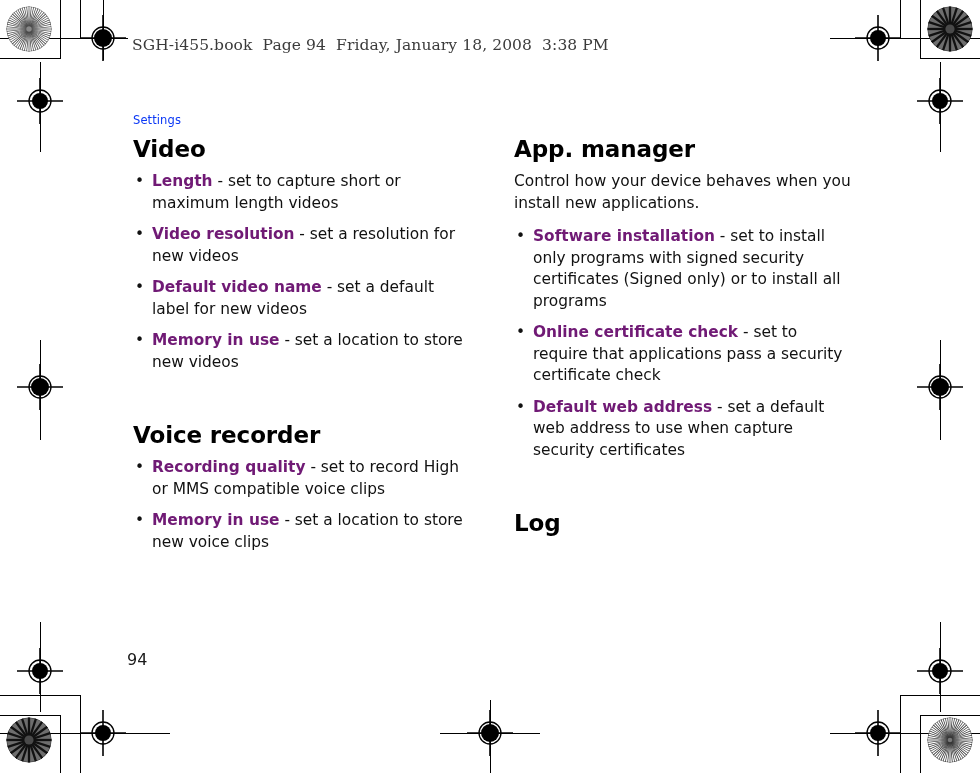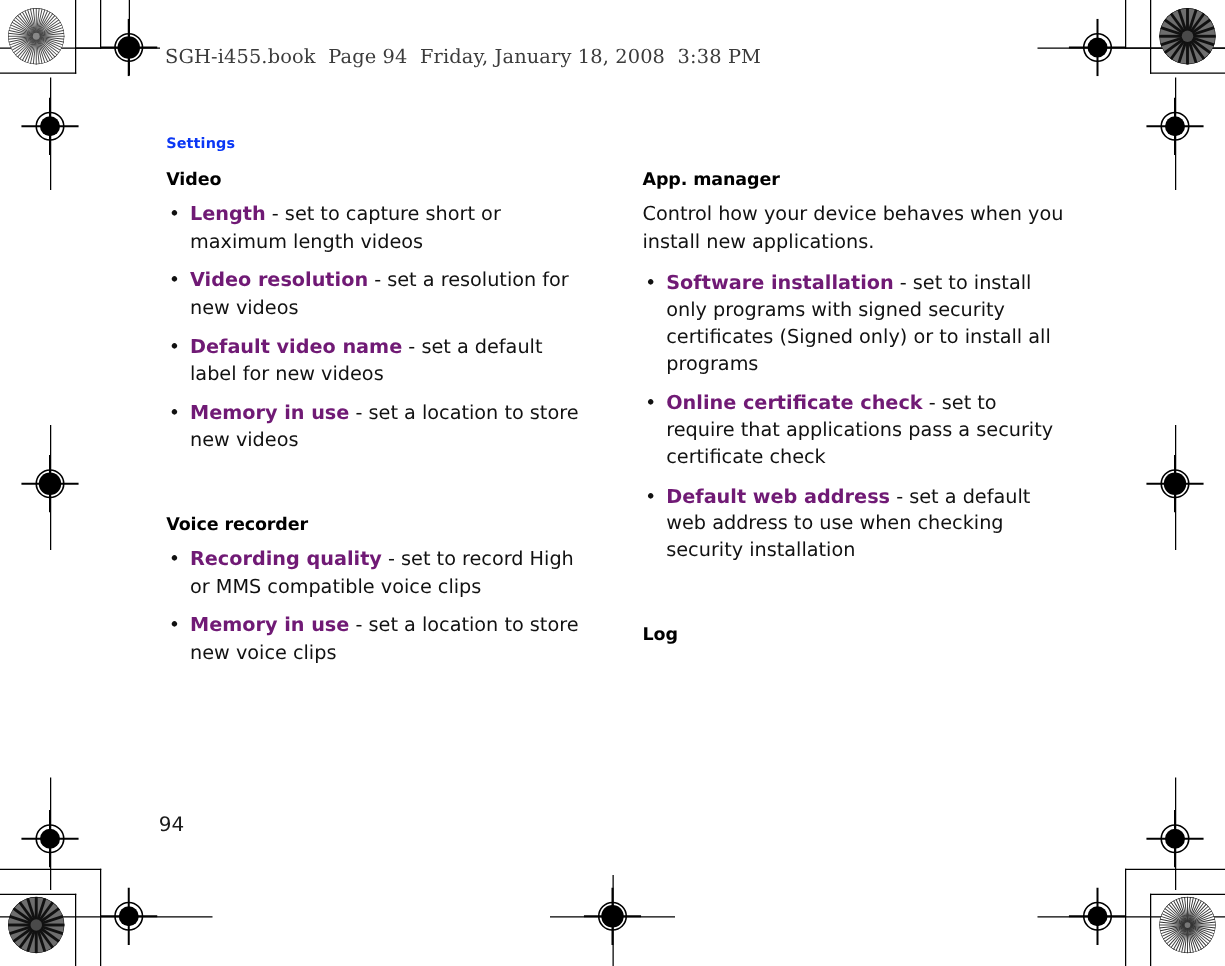--- a/index.html
+++ b/index.html
@@ -60,23 +60,23 @@
     color: #3b3b3b;
     white-space: pre;
     letter-spacing: 0.1px;
     background: #ffffff;
     padding: 2px 4px;
   }
 
   .running-head {
     position: absolute;
     left: 133px;
-    top: 107px;
+    top: 113px;
     font-size: 11.5px;
-    font-weight: bold;
+    font-weight: normal;
     color: #0a37f5;
     letter-spacing: 0.1px;
   }
 
   .page-number {
     position: absolute;
     left: 127px;
     top: 650px;
     font-size: 16px;
     color: #1a1a1a;
@@ -91,21 +91,21 @@
   .col {
     position: absolute;
     top: 0;
     width: 340px;
   }
   .col-left  { left: 133px; }
   .col-right { left: 514px; }
 
   h2.sec {
     margin: 0 0 9px 0;
-    font-size: 14px;
+    font-size: 23px;
     font-weight: bold;
     color: #000;
     letter-spacing: -0.1px;
   }
   h2.sec.spaced { margin-top: 49px; }
 
   p.body {
     margin: 0 0 12px 0;
     font-size: 15.4px;
     line-height: 21.5px;
@@ -540,21 +540,21 @@
           <li><span class="dot">•</span><span class="term">Recording quality</span><span class="rest"> - set to record High or MMS compatible voice clips</span></li>
           <li><span class="dot">•</span><span class="term">Memory in use</span><span class="rest"> - set a location to store new voice clips</span></li>
         </ul>
       </div>
     <div class="col col-right" id="right-col">
         <h2 class="sec">App. manager</h2>
         <p class="body">Control how your device behaves when you install new applications.</p>
         <ul class="bullets">
           <li><span class="dot">•</span><span class="term">Software installation</span><span class="rest"> - set to install only programs with signed security certificates (Signed only) or to install all programs</span></li>
           <li><span class="dot">•</span><span class="term">Online certificate check</span><span class="rest"> - set to require that applications pass a security certificate check</span></li>
-          <li><span class="dot">•</span><span class="term">Default web address</span><span class="rest"> - set a default web address to use when checking security installation</span></li>
+          <li><span class="dot">•</span><span class="term">Default web address</span><span class="rest"> - set a default web address to use when capture security certificates</span></li>
         </ul>
         <h2 class="sec spaced">Log</h2>
       </div>
   </div>
 
   <div class="page-number">94</div>
 
 </div>
 
 </body></html>

